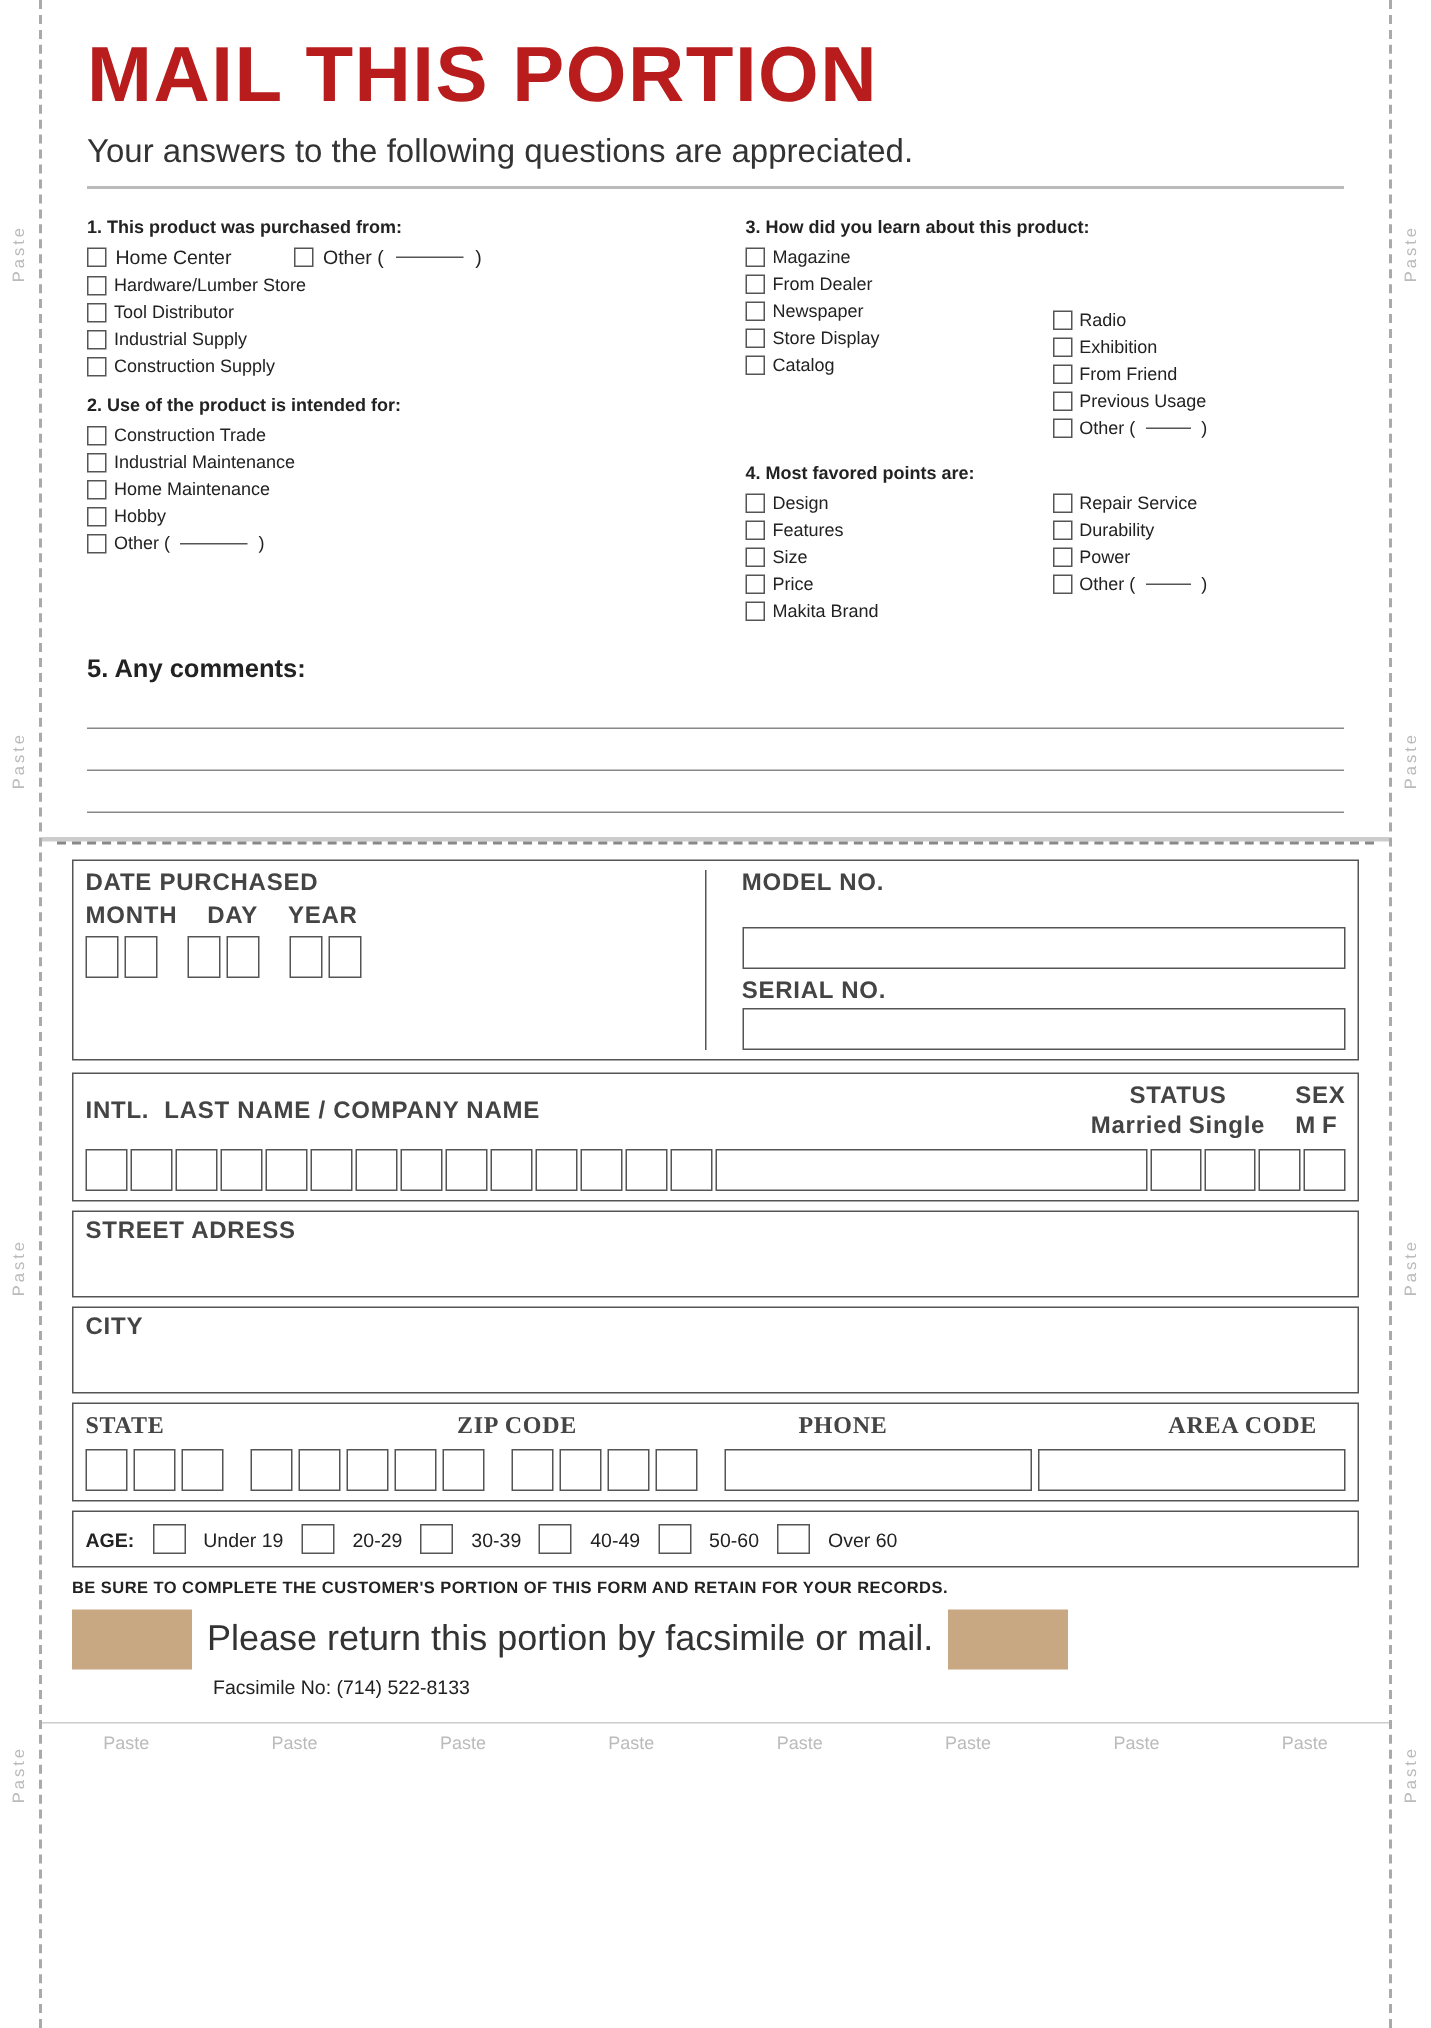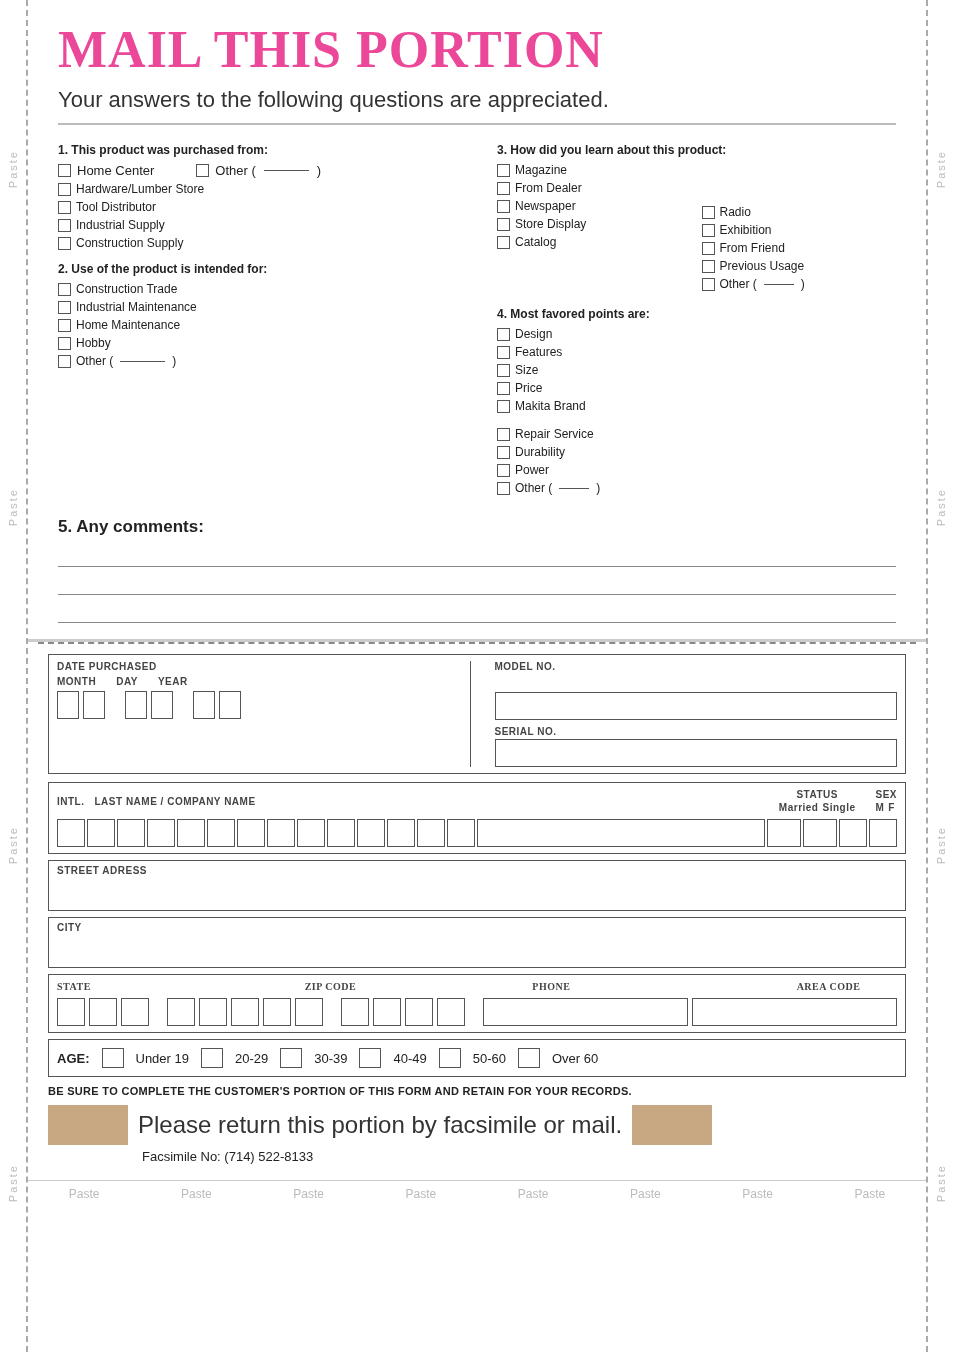--- a/index.html
+++ b/index.html
@@ -28,23 +28,22 @@
     
     .top-section {
       padding: 20px 30px 10px 30px;
       border-bottom: 3px solid #ccc;
     }
 
     .main-title {
       font-size: 52px;
       font-weight: 900;
       letter-spacing: 1px;
-      color: #ec4899;
+      color: #b91c1c;
       margin-bottom: 8px;
-      font-family: Liberation Serif, serif;
     }
 
     .subtitle {
       font-size: 22px;
       color: #333;
       font-weight: 400;
       margin-bottom: 18px;
       border-bottom: 2px solid #bbb;
       padding-bottom: 10px;
     }
@@ -103,21 +102,21 @@
       margin: 10px 0;
     }
 
     
     .bottom-section {
       padding: 10px 20px 10px 20px;
       position: relative;
     }
 
     .form-label-small {
-      font-size: 10px;
+      font-size: 16px;
       font-weight: 700;
       color: #444;
       letter-spacing: 0.5px;
       margin-bottom: 2px;
     }
 
     .grid-cell {
       width: 22px;
       height: 28px;
       border: 1.5px solid #555;
@@ -320,21 +319,21 @@
                   <span>Other (</span>
                   <span style="display:inline-block;width:30px;border-bottom:1px solid #555; margin:0 2px;"></span>
                   <span>)</span>
                 </div>
               </div>
             </div>
           </div>
 
           <div class="question-section">
             <div class="question-title">4. Most favored points are:</div>
-            <div style="display:flex; gap:10px;flex-direction:column;">
+            <div style="display:flex; gap:10px;">
               <div style="flex:1;">
                 <div class="checkbox-row">
                   <span class="cb-box"></span>
                   <span>Design</span>
                 </div>
                 <div class="checkbox-row">
                   <span class="cb-box"></span>
                   <span>Features</span>
                 </div>
                 <div class="checkbox-row">

